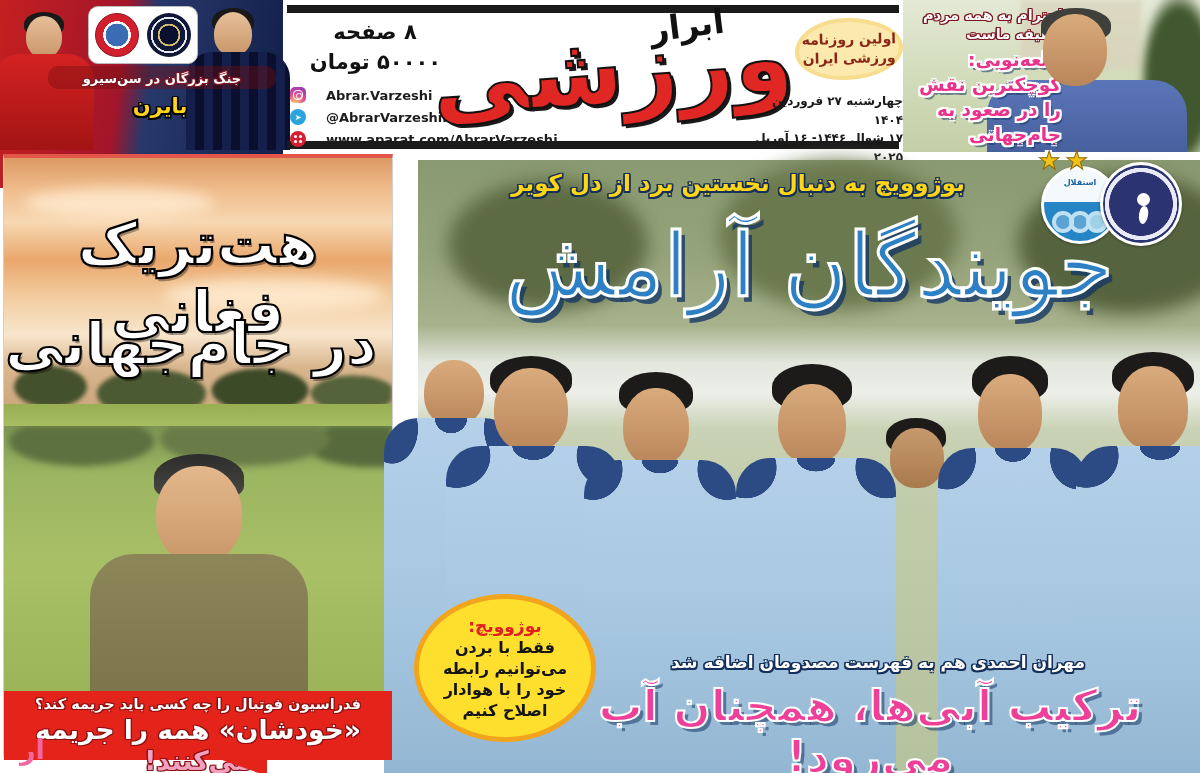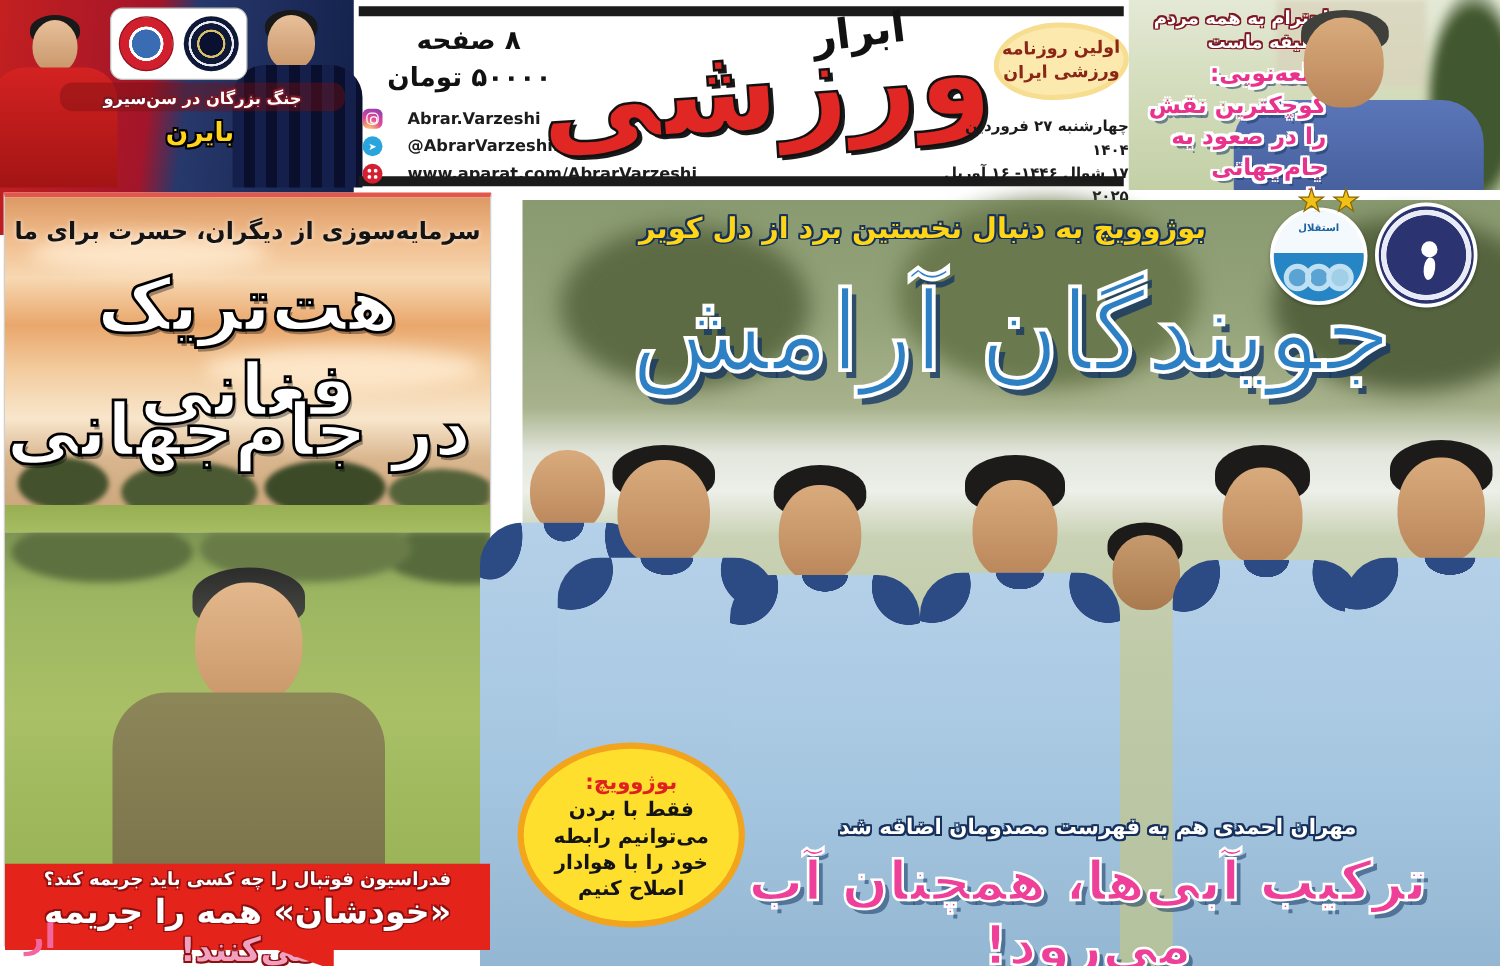--- a/index.html
+++ b/index.html
@@ -100,21 +100,21 @@
   .pl-head { position:absolute; border-radius:48% 48% 45% 45%; background:linear-gradient(180deg,#d9ab7c,#b9855a); z-index:1; }
   .pl-hair { position:absolute; border-radius:50% 50% 38% 38%; background:#1c1b1a; z-index:1; }
   .pl-torso { position:absolute; z-index:1; border-radius:34px 34px 0 0;
         background:radial-gradient(ellipse 32% 16% at 6% 3%, #2c4a84 60%, rgba(44,74,132,0) 61%),
                    radial-gradient(ellipse 32% 16% at 94% 3%, #2c4a84 60%, rgba(44,74,132,0) 61%),
                    radial-gradient(ellipse 20% 7% at 50% 0%, #2c4a84 60%, rgba(44,74,132,0) 61%),
                    linear-gradient(180deg,#b5d0e9 0%,#a5c6e0 55%,#93b6d2 100%); }
   .kicker-main { color:#ffd616; font-size:23px; font-weight:bold; }
   .headline-main { color:#2e80c4; font-size:88px; font-weight:normal; line-height:1;
         -webkit-text-stroke:3px #fff; text-shadow:5px 6px 0 rgba(23,56,100,.8); letter-spacing:-2px; }
-  .esteghlal { left:598px; top:6px; width:78px; height:78px; border-radius:50%; border:3px solid #fff; z-index:4;
+  .esteghlal { left:623px; top:6px; width:78px; height:78px; border-radius:50%; border:3px solid #fff; z-index:4;
         background:linear-gradient(180deg,#f4f9fd 0 46%, #2585c5 46%); overflow:hidden;
         box-shadow:0 1px 3px rgba(0,0,0,.3); }
   .est-txt { width:100%; text-align:center; margin-top:9px; color:#1b63a0; font-size:8px; font-weight:bold; }
   .ring { position:absolute; width:22px; height:22px; border-radius:50%; border:4px solid #bfe0f2; background:rgba(255,255,255,.25); }
   .golgohar { left:682px; top:2px; width:82px; height:84px; border-radius:50%; border:3px solid #fff; z-index:4;
         background:radial-gradient(circle at 50% 50%, #2b3470 0 58%, #e8eaf6 59% 66%, #2b3470 67%);
         box-shadow:0 1px 3px rgba(0,0,0,.3); }
   .gg-fig { position:absolute; left:34px; top:28px; width:13px; height:13px; border-radius:50%; background:#fff; }
   .gg-fig::after { content:""; position:absolute; left:2px; top:13px; width:9px; height:18px; background:#fff;
         border-radius:45% 45% 50% 50%; transform:rotate(8deg); }
@@ -209,21 +209,20 @@
       <div class="cloud" style="left:160px;top:120px;width:220px;height:34px;"></div>
       <div class="abs trees"></div>
       <div class="abs lawn1"></div>
     </div>
     <div class="abs park">
       <div class="abs park-trees"></div>
       <div class="abs ref-hair"></div>
       <div class="abs ref-head"></div>
       <div class="abs ref-torso"></div>
     </div>
-    <div class="abs rtl ctr b" style="left:0;top:16px;width:388px;font-size:19px;color:#141414;text-shadow:0 0 4px rgba(255,255,255,.7);">سرمایه‌سوزی از دیگران، حسرت برای ما</div>
     <div class="abs rtl ctr lc-h" style="left:0;top:52px;width:388px;font-size:58px;">هت‌تریک فغانی</div>
     <div class="abs rtl ctr lc-h" style="left:0;top:152px;width:374px;font-size:58px;">در جام‌جهانی</div>
 
     <div class="abs pink-frag">ار</div>
     <div class="abs red-band">
       <div class="rtl ctr b ol-red" style="margin-top:5px;color:#fff;font-size:14.5px;">فدراسیون فوتبال را چه کسی باید جریمه کند؟</div>
       <div class="rtl ctr b ol-red" style="margin-top:2px;font-size:26.5px;color:#fff;">
         <span>«خودشان» همه را جریمه </span><span style="color:#f2a0c0;">می‌کنند!</span>
       </div>
     </div>

